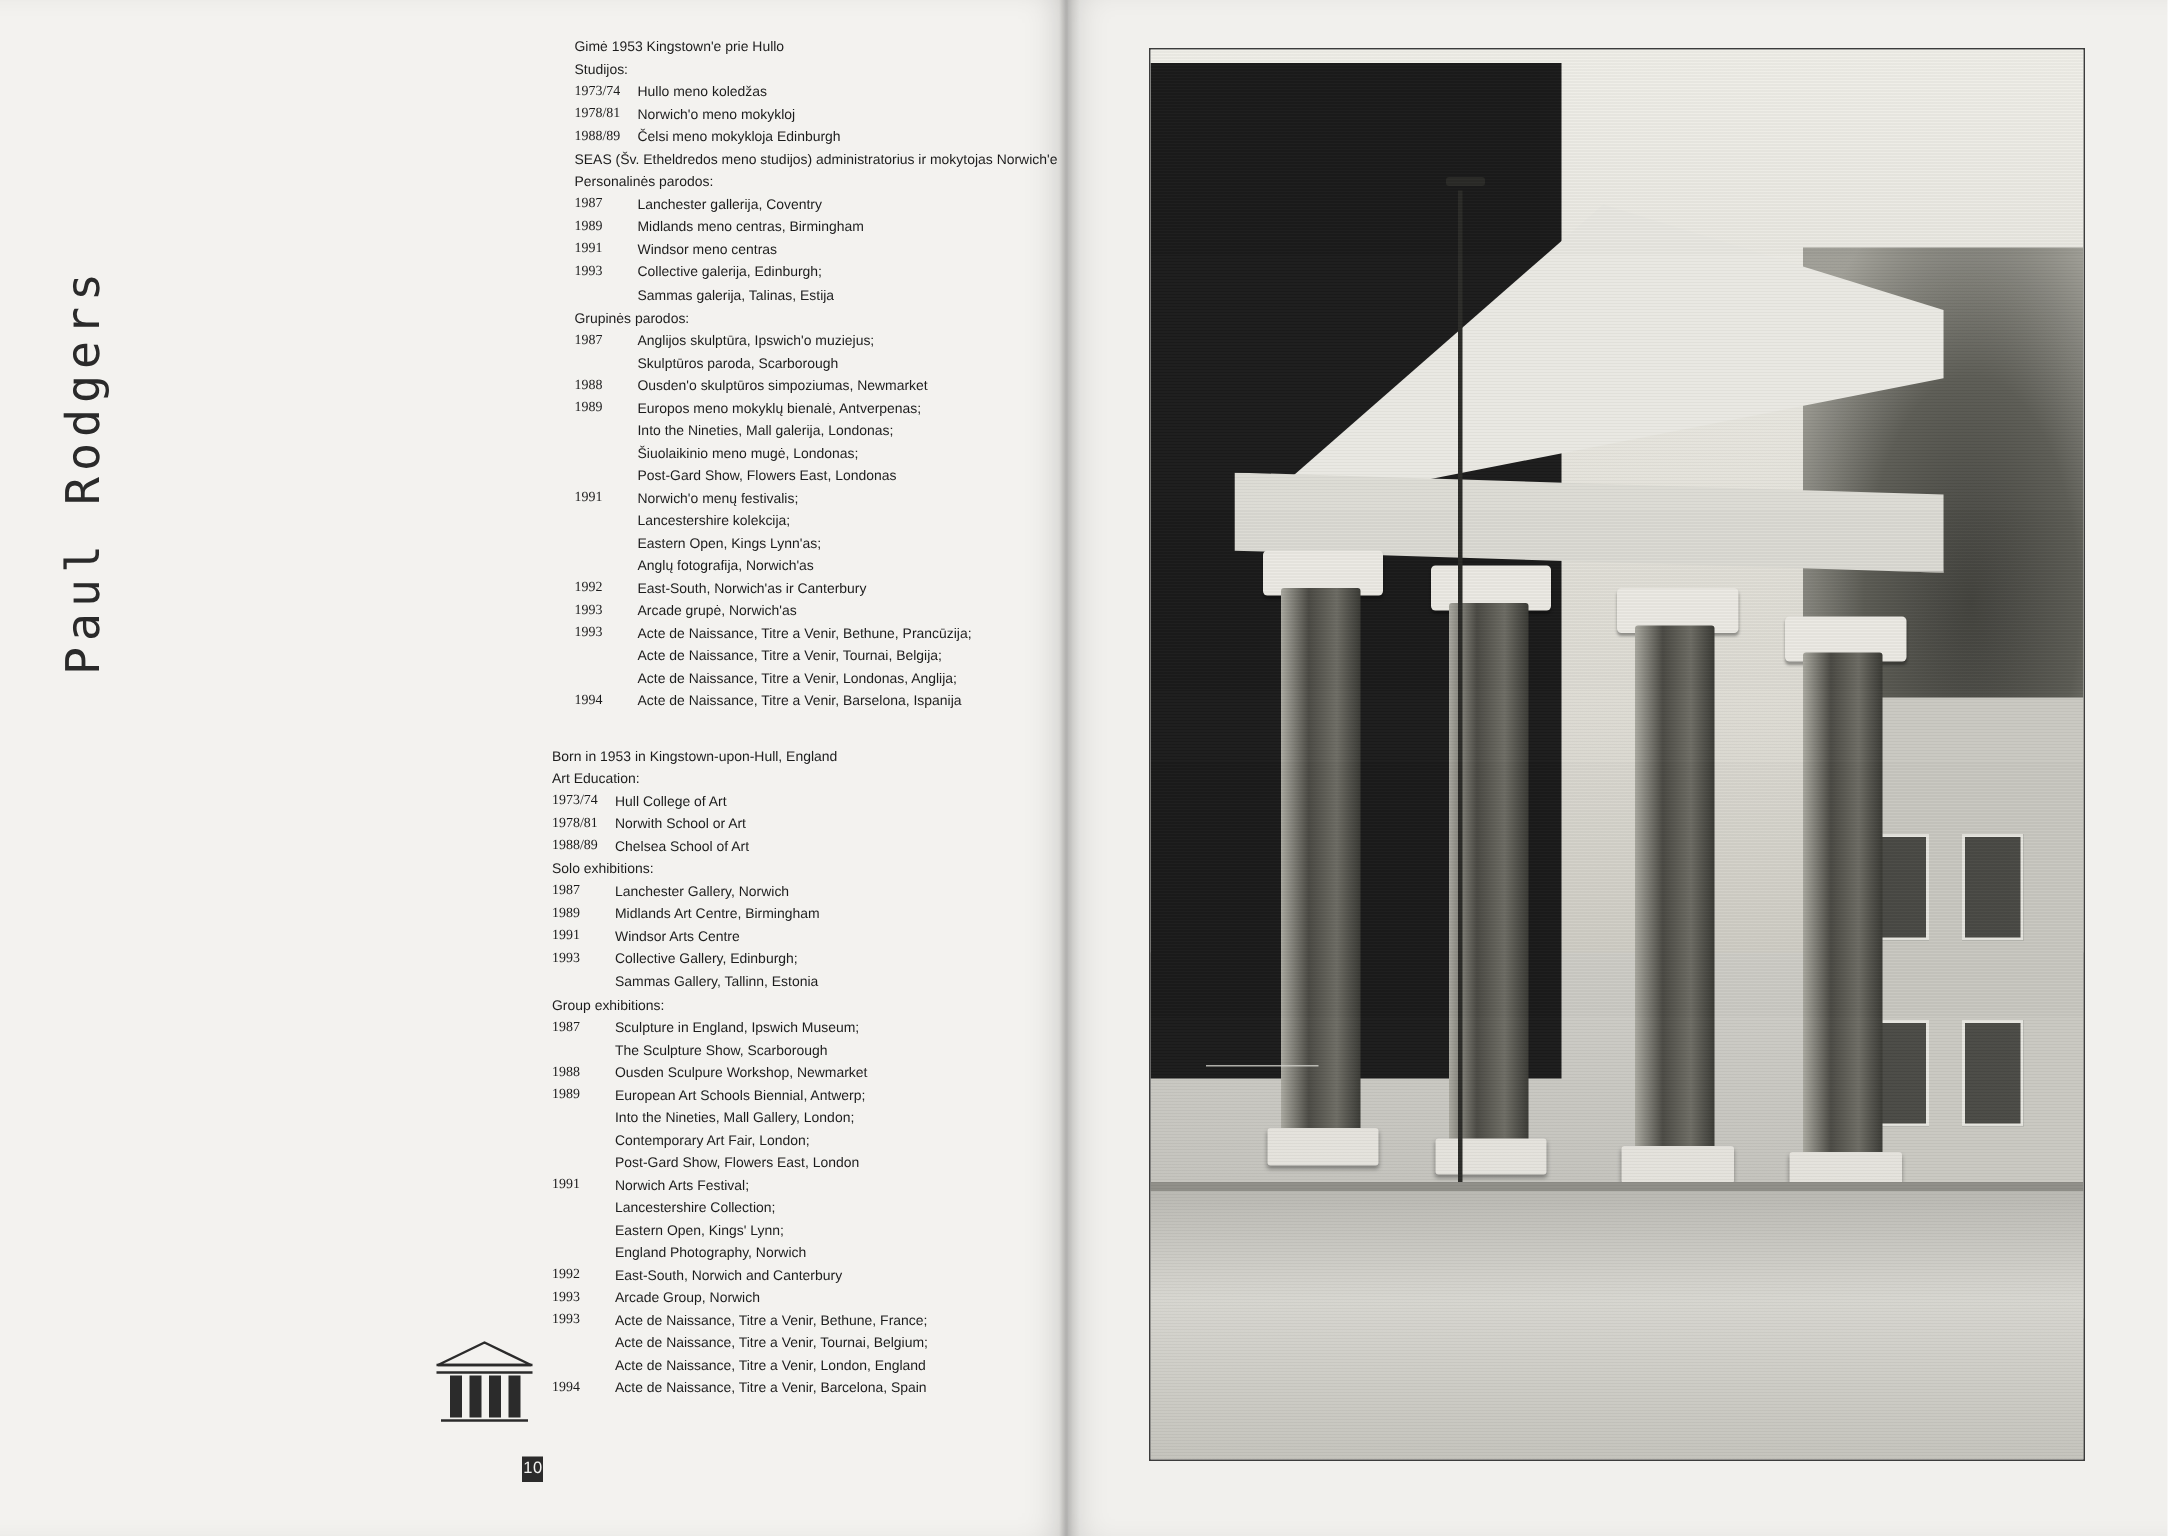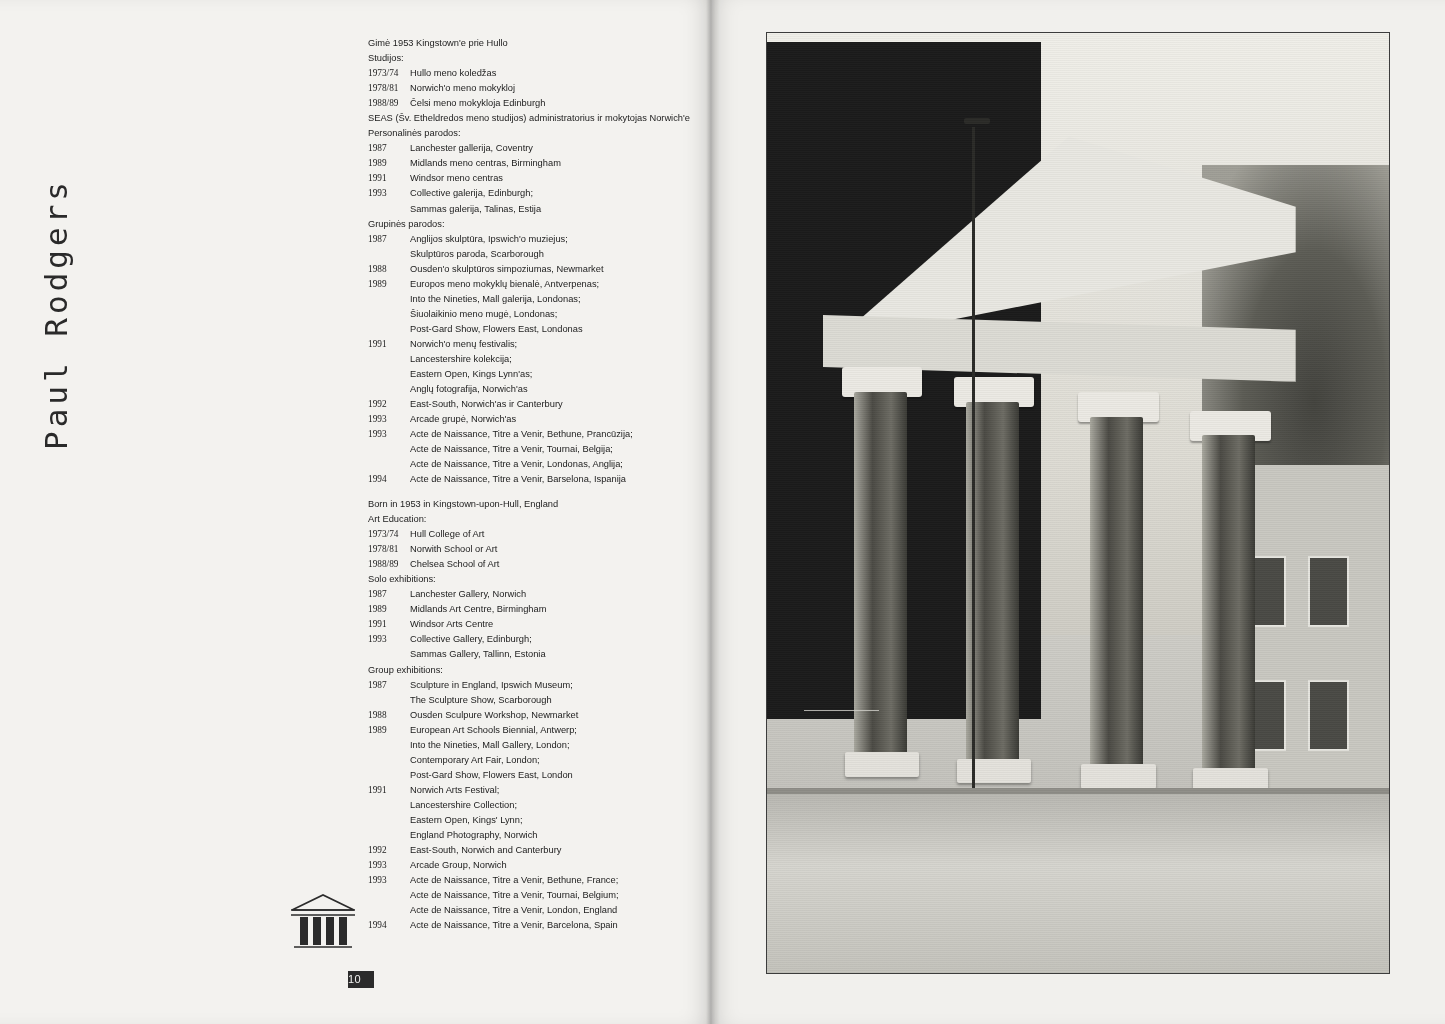--- a/index.html
+++ b/index.html
@@ -80,41 +80,41 @@
     bottom: 72px;
     width: 74px;
     height: 62px;
   }
 
   
   #page-number {
     position: absolute;
     left: 348px;
     bottom: 36px;
-    width: 26px;
+    width: 14px;
     height: 17px;
     background: #2b2b2b;
     color: #f4f4f2;
     font-family: "Liberation Sans", sans-serif;
     font-size: 11px;
-    text-align: left;
+    text-align: right;
     line-height: 17px;
     letter-spacing: 0.5px;
   }
 
   
   .cv-block {
     position: absolute;
     left: 368px;
     width: 330px;
     font-size: 9.3px;
     line-height: 1.62;
     color: #1c1c1c;
   }
-  #cv-lt { top: 36px; }
+  #cv-lt { top: 24px; margin-left: 15px; }
   #cv-en { top: 497px; }
 
   .line { display: flex; align-items: flex-start; white-space: nowrap; }
   .yr { width: 42px; flex: 0 0 42px; font-family: Liberation Serif, serif; }
   .txt { flex: 1 1 auto; }
   .head { margin-top: 0; }
   .indented { padding-left: 42px; }
 
   
   #photo-frame {

